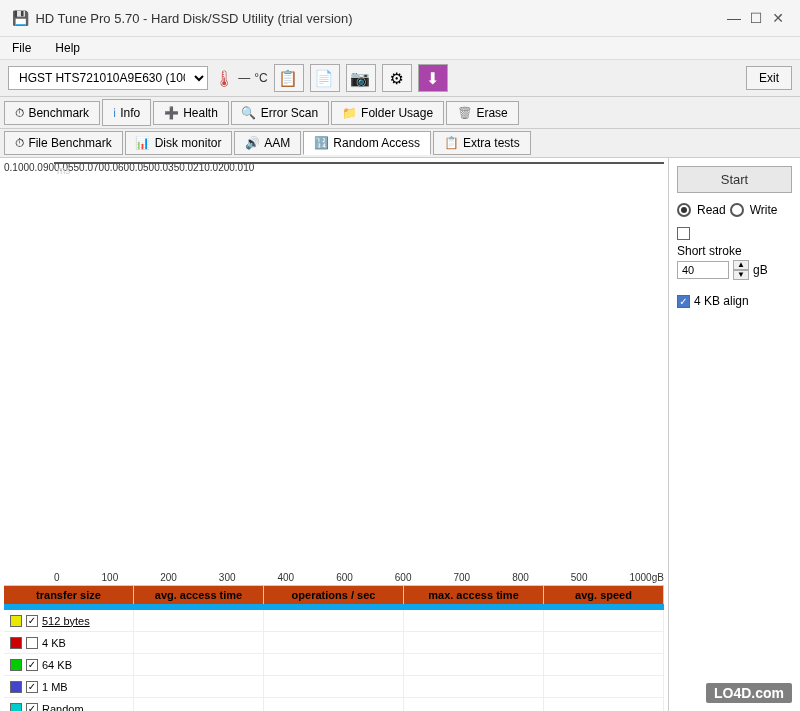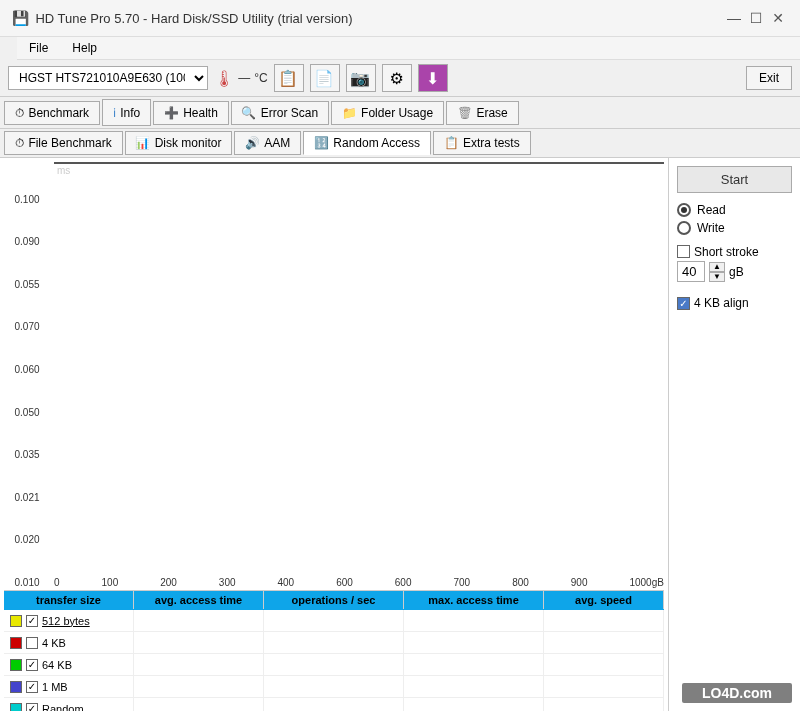--- a/index.html
+++ b/index.html
@@ -22,21 +22,20 @@
       cursor: pointer; font-size: 14px; color: #555; display: flex; align-items: center; justify-content: center;
     }
 
     
     .menu-bar {
       background: #f5f5f5;
       padding: 2px 8px;
       display: flex;
       gap: 16px;
       border-bottom: 1px solid #ddd;
-      margin-left: 17px;
     }
     .menu-item { padding: 2px 4px; cursor: pointer; font-size: 12px; }
 
     
     .toolbar {
       background: #f0f0f0;
       padding: 4px 8px;
       display: flex;
       align-items: center;
       gap: 6px;
@@ -115,23 +114,23 @@
       flex-direction: column;
     }
     .chart-container {
       position: relative;
       flex: 1;
       display: flex;
     }
     .y-axis {
       width: 50px;
       display: flex;
-      flex-direction: column;
+      flex-direction: row;
       justify-content: space-between;
-      align-items: center;
+      align-items: flex-start;
       padding-right: 4px;
       font-size: 10px;
       color: #333;
     }
     .y-axis-label {
       font-size: 10px;
       color: #333;
     }
     .chart-plot {
       flex: 1;
@@ -162,22 +161,22 @@
     }
 
     
     .results-table {
       border-top: 1px solid #ccc;
       margin-top: 2px;
     }
     .results-header {
       display: grid;
       grid-template-columns: 130px 130px 140px 140px 120px;
-      background: #0ea5e9;
-      border-bottom: 1px solid #0ea5e9;
+      background: #c2410c;
+      border-bottom: 6px solid #0ea5e9;
     }
     .results-header-cell {
       padding: 3px 6px;
       font-weight: bold;
       font-size: 11px;
       border-right: 1px solid #ccc;
       text-align: center;
     }
     .results-rows {
       display: flex;
@@ -228,50 +227,50 @@
     .start-btn {
       width: 100%;
       padding: 5px;
       background: #e8e8e8;
       border: 1px solid #aaa;
       cursor: pointer;
       font-size: 13px;
       color: #333;
     }
 
-    .radio-group { display: flex; flex-direction: column; gap: 4px; }
+    .radio-group { display: flex; flex-direction: row; gap: 4px; }
     .radio-item { display: flex; align-items: center; gap: 6px; font-size: 12px; }
     .radio-circle {
       width: 14px; height: 14px;
       border-radius: 50%;
       border: 2px solid #555;
       background: white;
       display: flex; align-items: center; justify-content: center;
       cursor: pointer;
     }
     .radio-circle.selected::after {
       content: '';
       width: 6px; height: 6px;
       border-radius: 50%;
       background: #333;
     }
 
-    .stroke-row { display: flex; align-items: flex-start; gap: 4px; font-size: 12px; }
+    .stroke-row { display: flex; align-items: flex-start; gap: 4px; font-size: 12px; flex-direction: column; }
     .stroke-checkbox {
       width: 13px; height: 13px;
       border: 1px solid #666;
       background: white;
       cursor: pointer;
     }
 
     .gb-row { display: flex; align-items: center; gap: 4px; margin-top: 2px; }
     .gb-input {
-      width: 28px; padding: 2px 4px;
-      border: 1px solid #aaa;
-      font-size: 13px;
+      width: 52px; padding: 2px 4px;
+      border: 1px solid #aaa;
+      font-size: 11px;
     }
     .spinner-btns {
       display: flex; flex-direction: column;
     }
     .spinner-btn {
       width: 16px; height: 10px;
       border: 1px solid #aaa;
       background: #f0f0f0;
       display: flex; align-items: center; justify-content: center;
       font-size: 8px;
@@ -292,21 +291,21 @@
 
     
     .watermark {
       position: absolute;
       bottom: 8px;
       right: 8px;
       background: rgba(0,0,0,0.5);
       color: white;
       font-size: 14px;
       font-weight: bold;
-      padding: 2px 20px;
+      padding: 2px 8px;
       border-radius: 2px;
     }
   </style>
 </head>
 <body>
 
 <div style="width:800px; height:711px; position:relative; overflow:hidden;">
 
   <div class="title-bar">
     <div class="title-bar-left">
@@ -451,21 +450,21 @@
           <div class="x-axis" style="padding-left:0;">
             <span>0</span>
             <span>100</span>
             <span>200</span>
             <span>300</span>
             <span>400</span>
             <span>600</span>
             <span>600</span>
             <span>700</span>
             <span>800</span>
-            <span>900</span>
+            <span>500</span>
             <span>1000gB</span>
           </div>
         </div>
       </div>
 
       <div class="results-table">
         <div class="results-header">
           <div class="results-header-cell">transfer size</div>
           <div class="results-header-cell">avg. access time</div>
           <div class="results-header-cell">operations / sec</div>

